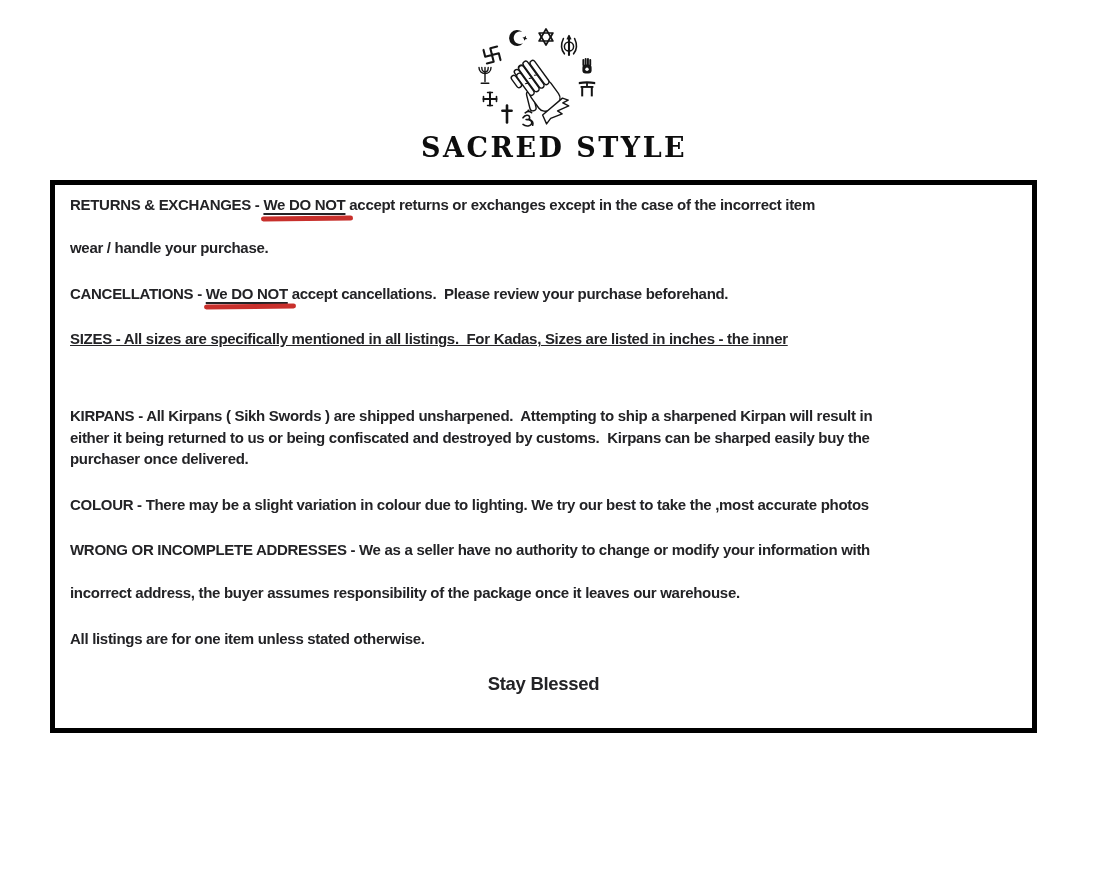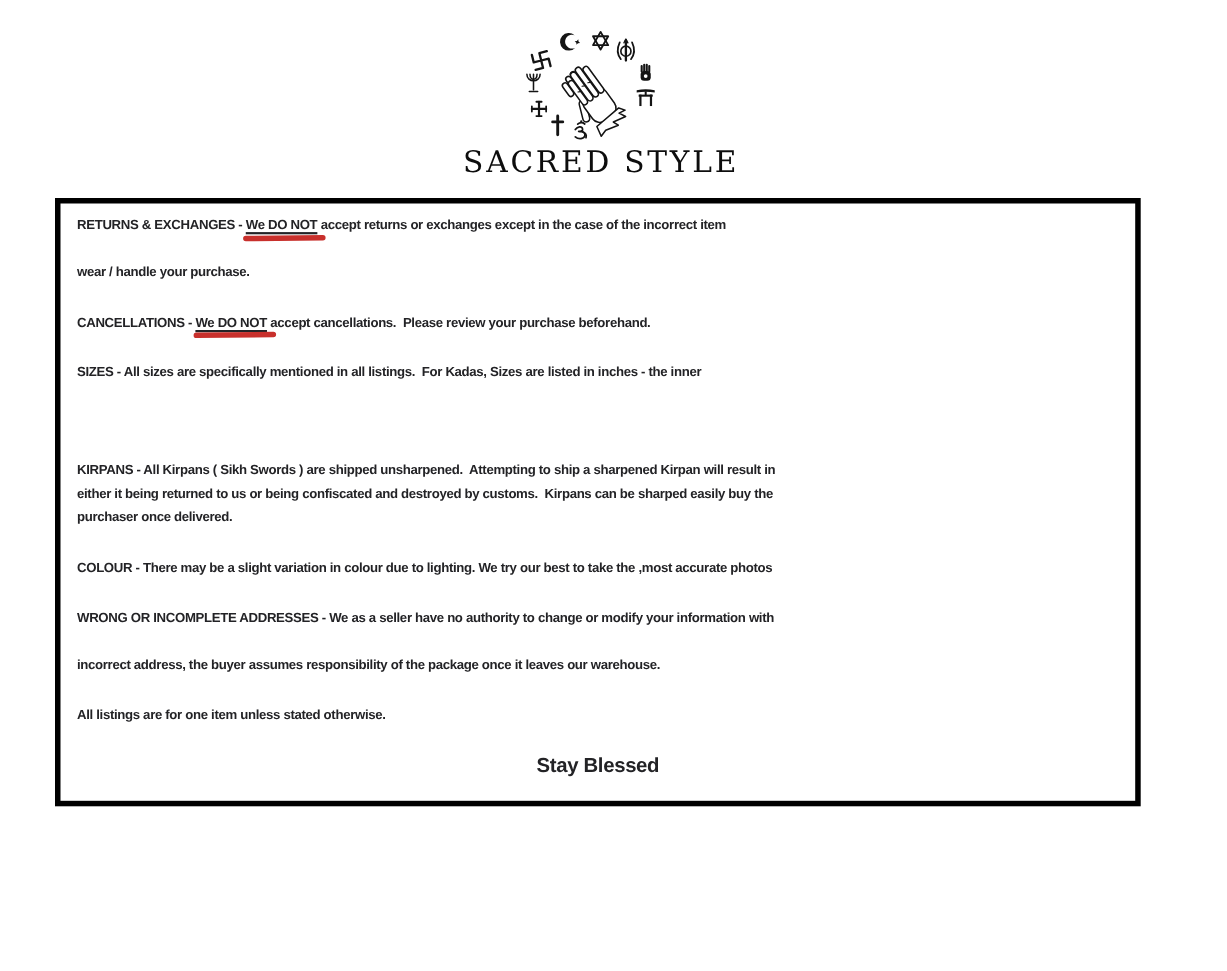--- a/index.html
+++ b/index.html
@@ -6,35 +6,35 @@
   .page {
     position:relative; width:1115px; height:883px;
     background:var(--background,#fff); overflow:hidden;
     font-family:"Liberation Sans", sans-serif;
   }
   
   .logo-svg { position:absolute; left:465px; top:23px; color:var(--logo_ink,#141414); }
   .brand {
     position:absolute; left:421px; top:132px; width:230px;
     text-align:center; white-space:nowrap;
-    font-family:"DejaVu Serif", serif; font-size:27px; font-weight:400;
+    font-family:"DejaVu Serif", serif; font-size:27px; font-weight:700;
     letter-spacing:2.5px; color:#0d0d0d;
   }
   
   .policy-box {
     position:absolute; left:50px; top:180px; width:987px; height:553px;
     box-sizing:border-box; border:5px solid var(--border,#000);
     padding:9px 15px; overflow:hidden; background:var(--background,#fff);
   }
   .para {
     margin:0 0 24px 0; white-space:pre;
-    font-size:12px; font-weight:bold; line-height:21.5px; letter-spacing:-0.3px;
+    font-size:15px; font-weight:bold; line-height:21.5px; letter-spacing:-0.3px;
     color:var(--text,#232326);
   }
-  .para.gap-lg { margin-bottom:46px; }
+  .para.gap-lg { margin-bottom:34px;text-decoration:underline; }
   .para.signoff { font-size:18.5px; margin-bottom:0;text-align:center; }
   .redmark {
     position:relative;
     text-decoration:underline;
     text-decoration-thickness:1.5px;
     text-underline-offset:3px;
   }
   .redmark::after {
     content:""; position:absolute; left:-2px; right:-8px; bottom:-7.5px; height:5px;
     background:var(--underline_red,#c8302c); border-radius:2.5px;

